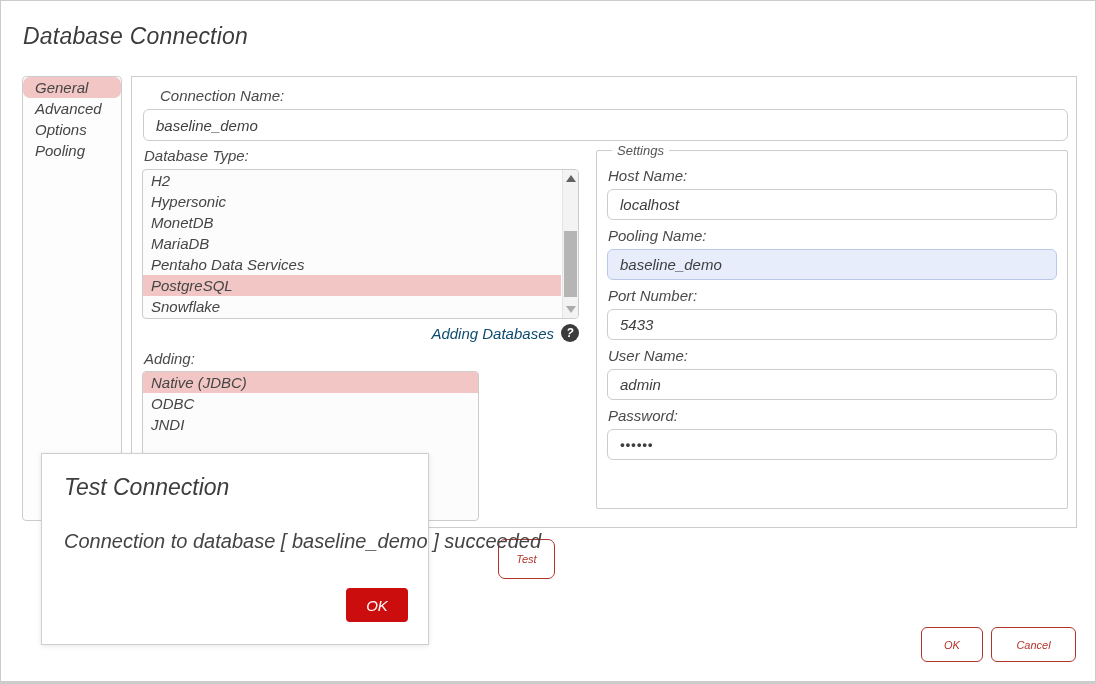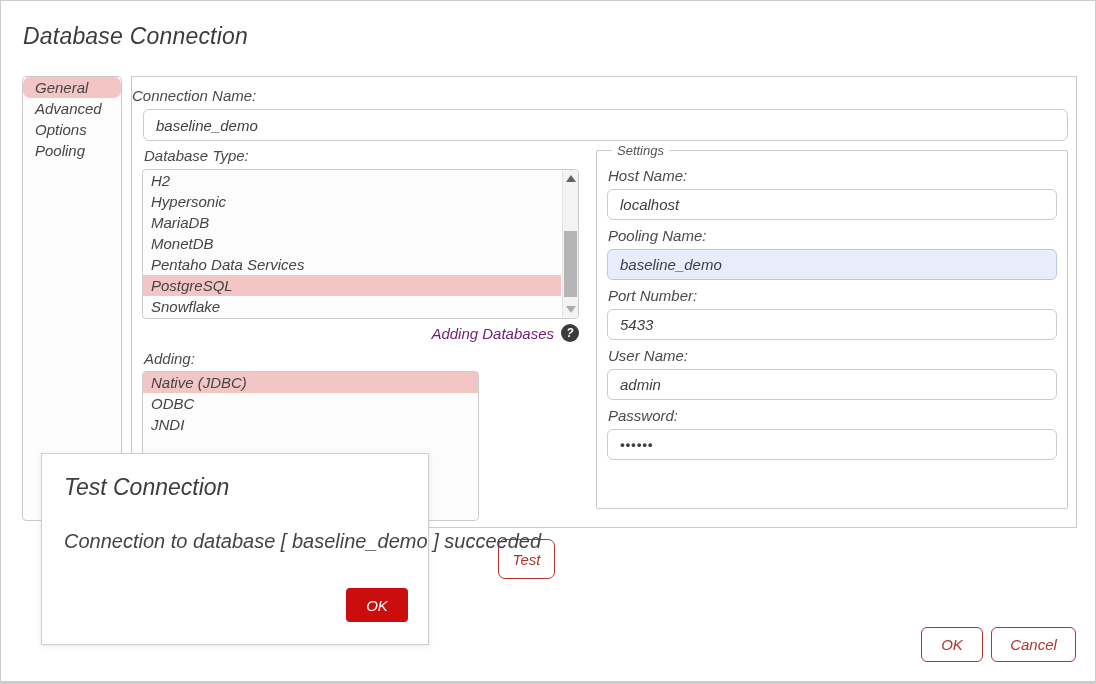--- a/index.html
+++ b/index.html
@@ -64,21 +64,21 @@
   }
   .scroll-up, .scroll-down { position:absolute; left:3px; width:0; height:0; }
   .scroll-up   { top:5px;    border-left:5px solid transparent; border-right:5px solid transparent; border-bottom:7px solid #636363; }
   .scroll-down { bottom:5px; border-left:5px solid transparent; border-right:5px solid transparent; border-top:7px solid #ababab; }
   .scroll-thumb { position:absolute; left:1px; right:1px; top:61px; height:66px; background:#b5b5b5; }
 
   .adding-db {
     position:absolute; left:10px; top:246px; width:437px; height:20px;
     display:flex; align-items:center; justify-content:flex-end; gap:7px;
   }
-  .adding-db-label { font-size:15px; color:#701a75;margin-left:20px; }
+  .adding-db-label { font-size:15px; color:#0c4a6e;margin-left:20px; }
   .help-icon {
     width:18px; height:18px; border-radius:50%; background:#3b3b3b;
     color:#ffffff; font-size:12px; font-weight:bold; text-align:center;
     line-height:18px; cursor:pointer; flex:0 0 auto;
   }
 
   
   .settings {
     position:absolute; left:464px; top:66px; width:472px; height:366px;
     border:1px solid #cccccc; border-radius:2px; background:#ffffff;
@@ -90,21 +90,21 @@
     display:block; width:100%; height:31px;
     border:1px solid #cccccc; border-radius:6px; background:#ffffff;
     font-family:inherit; font-size:15px; color:#3f3f3f; padding:0 12px; outline:none;
   }
   .fld-input.highlight { background:#e7edfb; border-color:#bac8e8; }
   .fld-input.masked { font-size:13px; font-weight:bold; letter-spacing:1px; }
 
   
   .btn-outline {
     position:absolute; background:#ffffff; border:1px solid #b3342c;
-    color:#b3342c; font-family:inherit; font-size:15px; border-radius:7px;
+    color:#b3342c; font-family:inherit; font-size:11px; border-radius:7px;
     cursor:pointer;
   }
   #test-button   { left:497px; top:538px; width:57px; height:40px; }
   #ok-button     { left:920px; top:626px; width:62px; height:35px; border-radius:6px; }
   #cancel-button { left:990px; top:626px; width:85px; height:35px; border-radius:6px; }
 
   
   .modal {
     position:absolute; left:40px; top:452px; width:388px; height:192px;
     background:#ffffff; border:1px solid #cfcfcf;
@@ -133,30 +133,30 @@
 
   <div class="tab-strip">
     <div class="tab selected">General</div>
     <div class="tab">Advanced</div>
     <div class="tab">Options</div>
     <div class="tab">Pooling</div>
   </div>
 
   <div class="main-panel">
 
-    <div class="lbl" style="left:0; top:10px;text-align:center;">Connection Name:</div>
+    <div class="lbl" style="left:28px; top:10px;text-align:center;">Connection Name:</div>
     <input id="connection-name-input" class="text-input" value="baseline_demo" style="">
 
     <div class="lbl" style="left:12px; top:70px;">Database Type:</div>
     <div id="db-type-list" class="listbox">
       <div class="list-rows">
         <div class="list-row">H2</div>
         <div class="list-row">Hypersonic</div>
+        <div class="list-row">MonetDB</div>
         <div class="list-row">MariaDB</div>
-        <div class="list-row">MonetDB</div>
         <div class="list-row">Pentaho Data Services</div>
         <div class="list-row selected">PostgreSQL</div>
         <div class="list-row">Snowflake</div>
       </div>
       <div class="scrollbar">
         <div class="scroll-up"></div>
         <div class="scroll-thumb"></div>
         <div class="scroll-down"></div>
       </div>
     </div>

